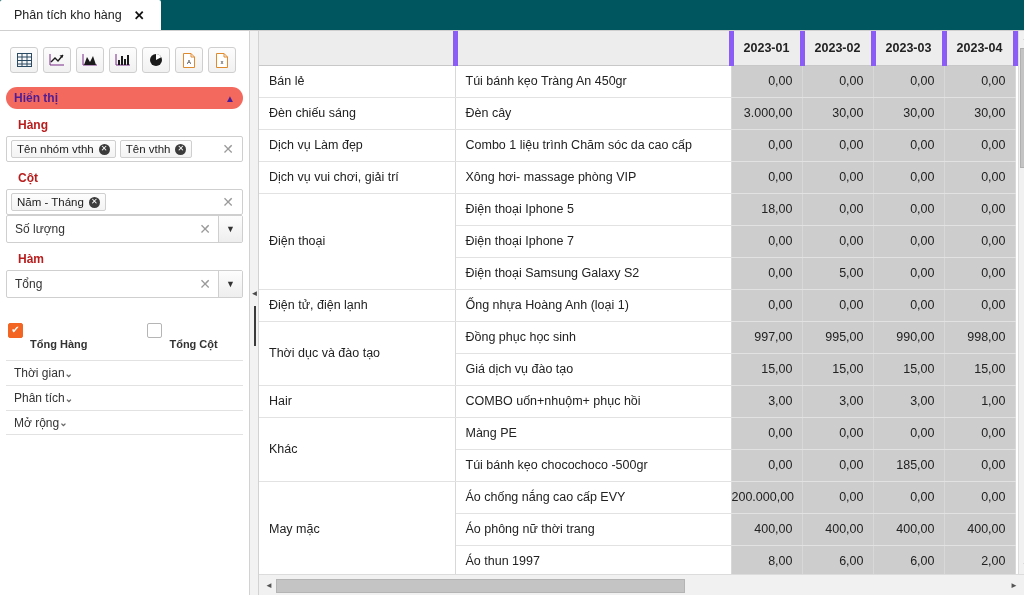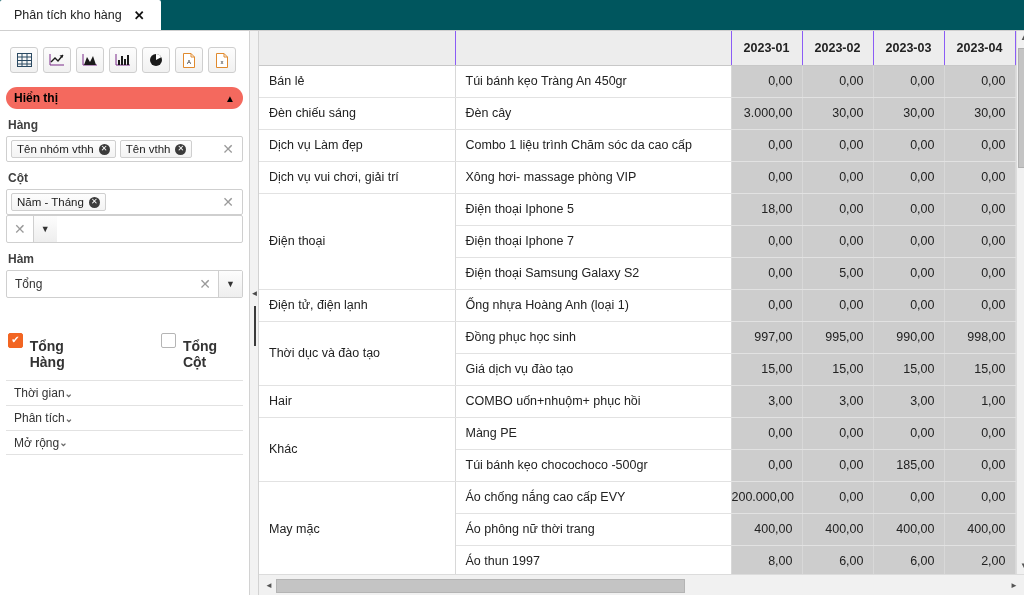--- a/index.html
+++ b/index.html
@@ -42,29 +42,29 @@
   .toolbar { display: flex; gap: 5px; padding: 10px 4px 10px 4px; }
   .tb-btn {
     width: 28px; height: 26px; border: 1px solid #cfcfcf; border-radius: 3px;
     background: linear-gradient(#fdfdfd, #f1f1f1);
     display: flex; align-items: center; justify-content: center;
     cursor: pointer;
   }
   .tb-btn svg { display: block; }
 
   .section-head {
-    background: #f4695e; color: #000000; font-size: 12px; font-weight: bold;
+    background: #f4695e; color: #4c1d95; font-size: 12px; font-weight: bold;
     height: 22px; display: flex; align-items: center; justify-content: space-between;
     padding: 0 8px; margin-top: 4px; cursor: pointer; border-radius: 11px;
   }
   .chev { font-size: 10px; font-weight: bold; }
 
   .field-label {
-    font-size: 12px; font-weight: bold; color: #404040;
-    margin: 9px 0 4px 2px;
+    font-size: 12px; font-weight: bold; color: #b91c1c;
+    margin: 9px 0 4px 12px;
   }
   .chipbox {
     border: 1px solid #cfcfcf; border-radius: 2px; background: #fff;
     min-height: 26px; display: flex; align-items: center; gap: 4px;
     padding: 3px 4px; position: relative;
   }
   .chip {
     display: inline-flex; align-items: center; gap: 5px;
     border: 1px solid #cfcfcf; border-radius: 2px;
     background: linear-gradient(#fdfdfd, #f3f3f3);
@@ -100,21 +100,21 @@
   .checkrow .grp:last-child { margin-left: 60px; }
   .cbox {
     width: 15px; height: 15px; border: 1px solid #b5b5b5; border-radius: 2px;
     background: #fff; cursor: pointer;
     display: flex; align-items: center; justify-content: center;
   }
   .cbox.on { background: #f26522; border-color: #f26522; }
   .cbox.on::after {
     content: "✔"; color: #fff; font-size: 10px; line-height: 1;
   }
-  .cb-label { font-size: 14px; font-weight: bold; color: #333; margin-top: 28px; }
+  .cb-label { font-size: 11px; font-weight: bold; color: #333; margin-top: 28px; }
 
   .acc-row {
     border-top: 1px solid #e2e2e2;
     height: 25px; display: flex; align-items: center;
     justify-content: flex-start; padding: 0 8px 0 8px;
     font-size: 12px; color: #333; cursor: pointer;
   }
   .acc-row:last-of-type { border-bottom: 1px solid #e2e2e2; }
   .acc-row .chev { color: #666; }
 
@@ -138,21 +138,21 @@
     flex: 1; height: 565px; display: flex; flex-direction: column;
     background: #fff; position: relative; overflow: hidden;
   }
   .grid-scroll { flex: 1; display: flex; overflow: hidden; }
   table.grid {
     border-collapse: collapse; table-layout: fixed; width: 756px;
     font-size: 12.5px;
   }
   table.grid th {
     background: #ededed; height: 34px; font-weight: bold; color: #222;
-    border-right: 1px solid #8b5cf6; border-bottom: 1px solid #c8c8c8;
+    border-right: 5px solid #8b5cf6; border-bottom: 1px solid #c8c8c8;
     text-align: center;
   }
   table.grid td {
     border-right: 1px solid #d8d8d8; border-bottom: 1px solid #e2e2e2;
     height: 32px; color: #222;
   }
   td.c-group, td.c-item {
     background: #fff; padding-left: 10px; vertical-align: middle;
   }
   td.c-group { width: 196px; }
@@ -284,20 +284,21 @@
       <div class="field-label">Cột</div>
       <div class="chipbox">
         <span class="chip">
           <span>Năm - Tháng</span>
           <span class="chip-x">✕</span>
         </span>
         <span class="clear-x">✕</span>
       </div>
 
       <div class="selectbox">
+        <span class="val">Số lượng</span>
         <span class="sx">✕</span>
         <span class="arrow">▼</span>
       </div>
 
       <div class="field-label">Hàm</div>
       <div class="selectbox">
         <span class="val">Tổng</span>
         <span class="sx">✕</span>
         <span class="arrow">▼</span>
       </div>

